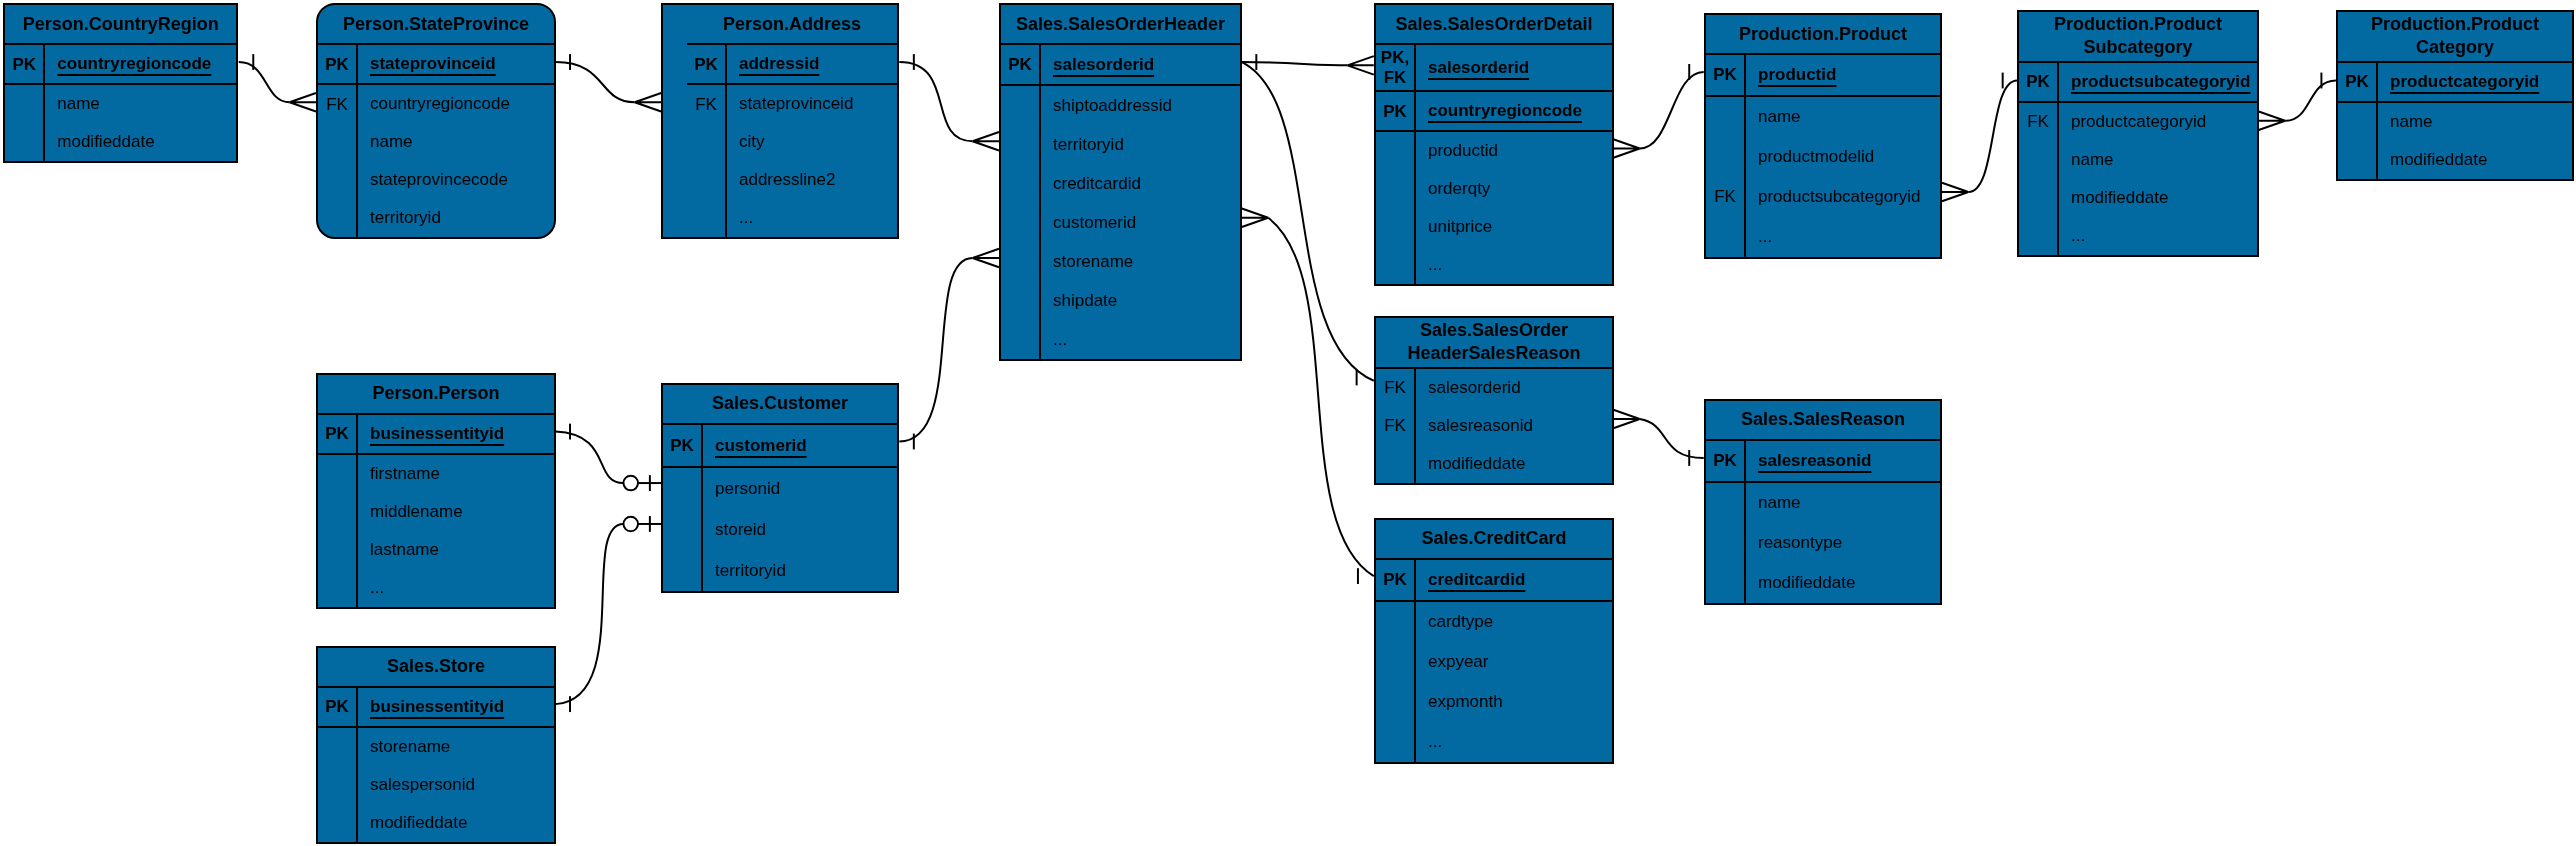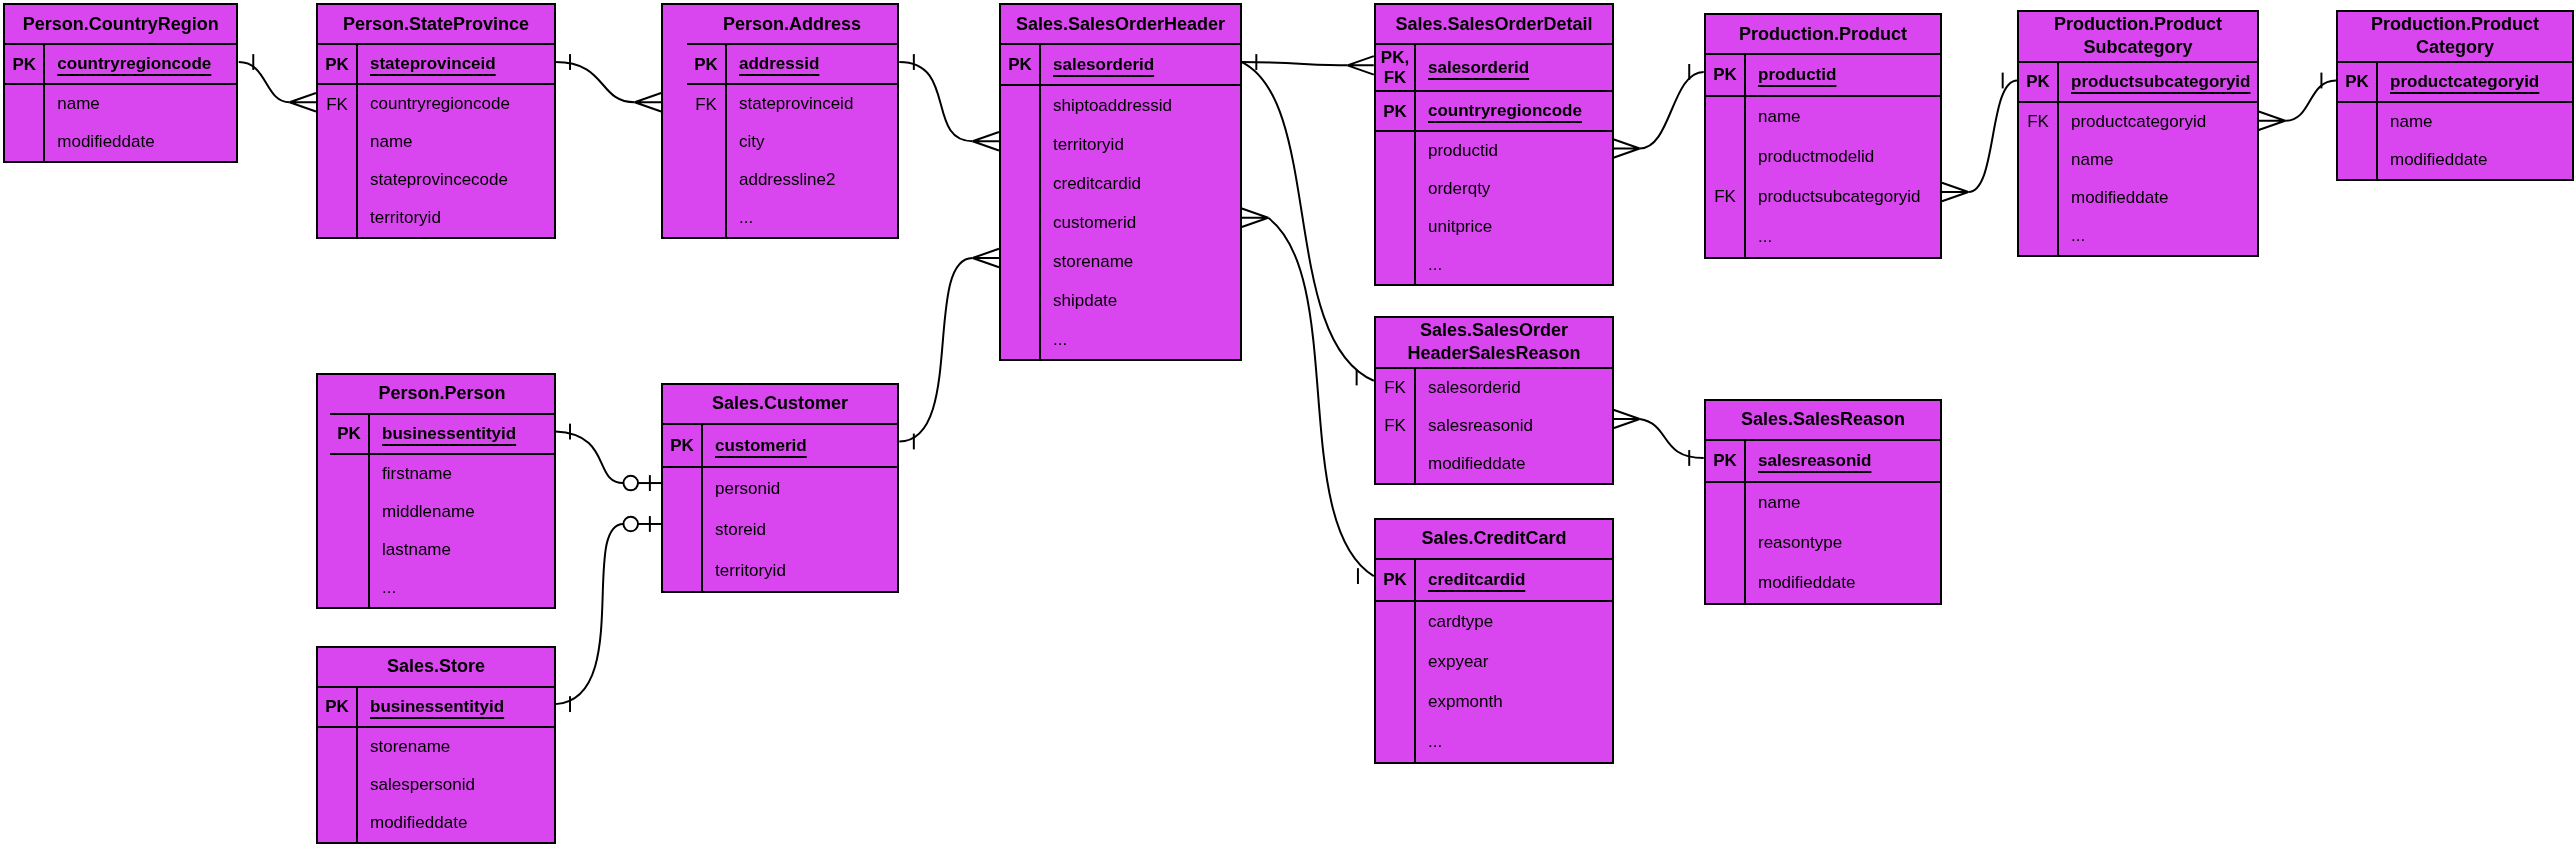--- a/index.html
+++ b/index.html
@@ -1,18 +1,18 @@
 <!DOCTYPE html>
 <html style="font-size:10.6px"><head>
 <meta charset="utf-8">
 <style>
   html,body{margin:0;padding:0;background:#ffffff;}
   #canvas{position:relative;width:2576px;height:846px;background:#ffffff;overflow:hidden;
           font-family:"Liberation Sans","DejaVu Sans",sans-serif;}
-  .entity{position:absolute;background:#d946ef;border:2px solid #000;box-sizing:border-box;}
+  .entity{position:absolute;background:#0369a1;border:2px solid #000;box-sizing:border-box;}
   .t-title{box-sizing:border-box;min-height:40px;display:flex;align-items:center;justify-content:center;
            font-weight:bold;font-size:18px;line-height:1.28;border-bottom:2px solid #000;
            text-align:center;white-space:pre-line;padding:1.3px 4px;}
   .t-section + .t-section{border-top:2px solid #000;}
   .t-row{display:flex;height:var(--rh,38px);}
   .t-row.tall{height:45px;}
   .t-key{flex:0 0 38px;width:38px;border-right:2px solid #000;display:flex;align-items:center;
          justify-content:center;font-size:17px;text-align:center;white-space:pre-line;line-height:1.15;}
   .t-key.bold{font-weight:bold;}
   .t-field{flex:1;display:flex;align-items:center;padding-left:12px;font-size:17px;}
@@ -40,21 +40,21 @@
             <div class="t-key"></div>
             <div class="t-field">name</div>
           </div>
           <div class="t-row">
             <div class="t-key"></div>
             <div class="t-field">modifieddate</div>
           </div>
         </div>
       </div>
   </div>
-  <div class="entity" style="left:316px;top:3.3px;width:240px;">
+  <div class="entity" style="left:316px;top:3.3px;width:240px;border-radius:19px;">
     <div class="t-title">Person.StateProvince</div>
       <div class="t-sections">
         <div class="t-section">
           <div class="t-row">
             <div class="t-key bold">PK</div>
             <div class="t-field pk">stateprovinceid</div>
           </div>
         </div>
         <div class="t-section">
           <div class="t-row">
@@ -256,21 +256,21 @@
             <div class="t-key"></div>
             <div class="t-field">name</div>
           </div>
           <div class="t-row">
             <div class="t-key"></div>
             <div class="t-field">modifieddate</div>
           </div>
         </div>
       </div>
   </div>
-  <div class="entity" style="left:316px;top:373px;width:240px;padding-left:12px;">
+  <div class="entity" style="left:316px;top:373px;width:240px;">
     <div class="t-title">Person.Person</div>
       <div class="t-sections">
         <div class="t-section">
           <div class="t-row">
             <div class="t-key bold">PK</div>
             <div class="t-field pk">businessentityid</div>
           </div>
         </div>
         <div class="t-section">
           <div class="t-row">

